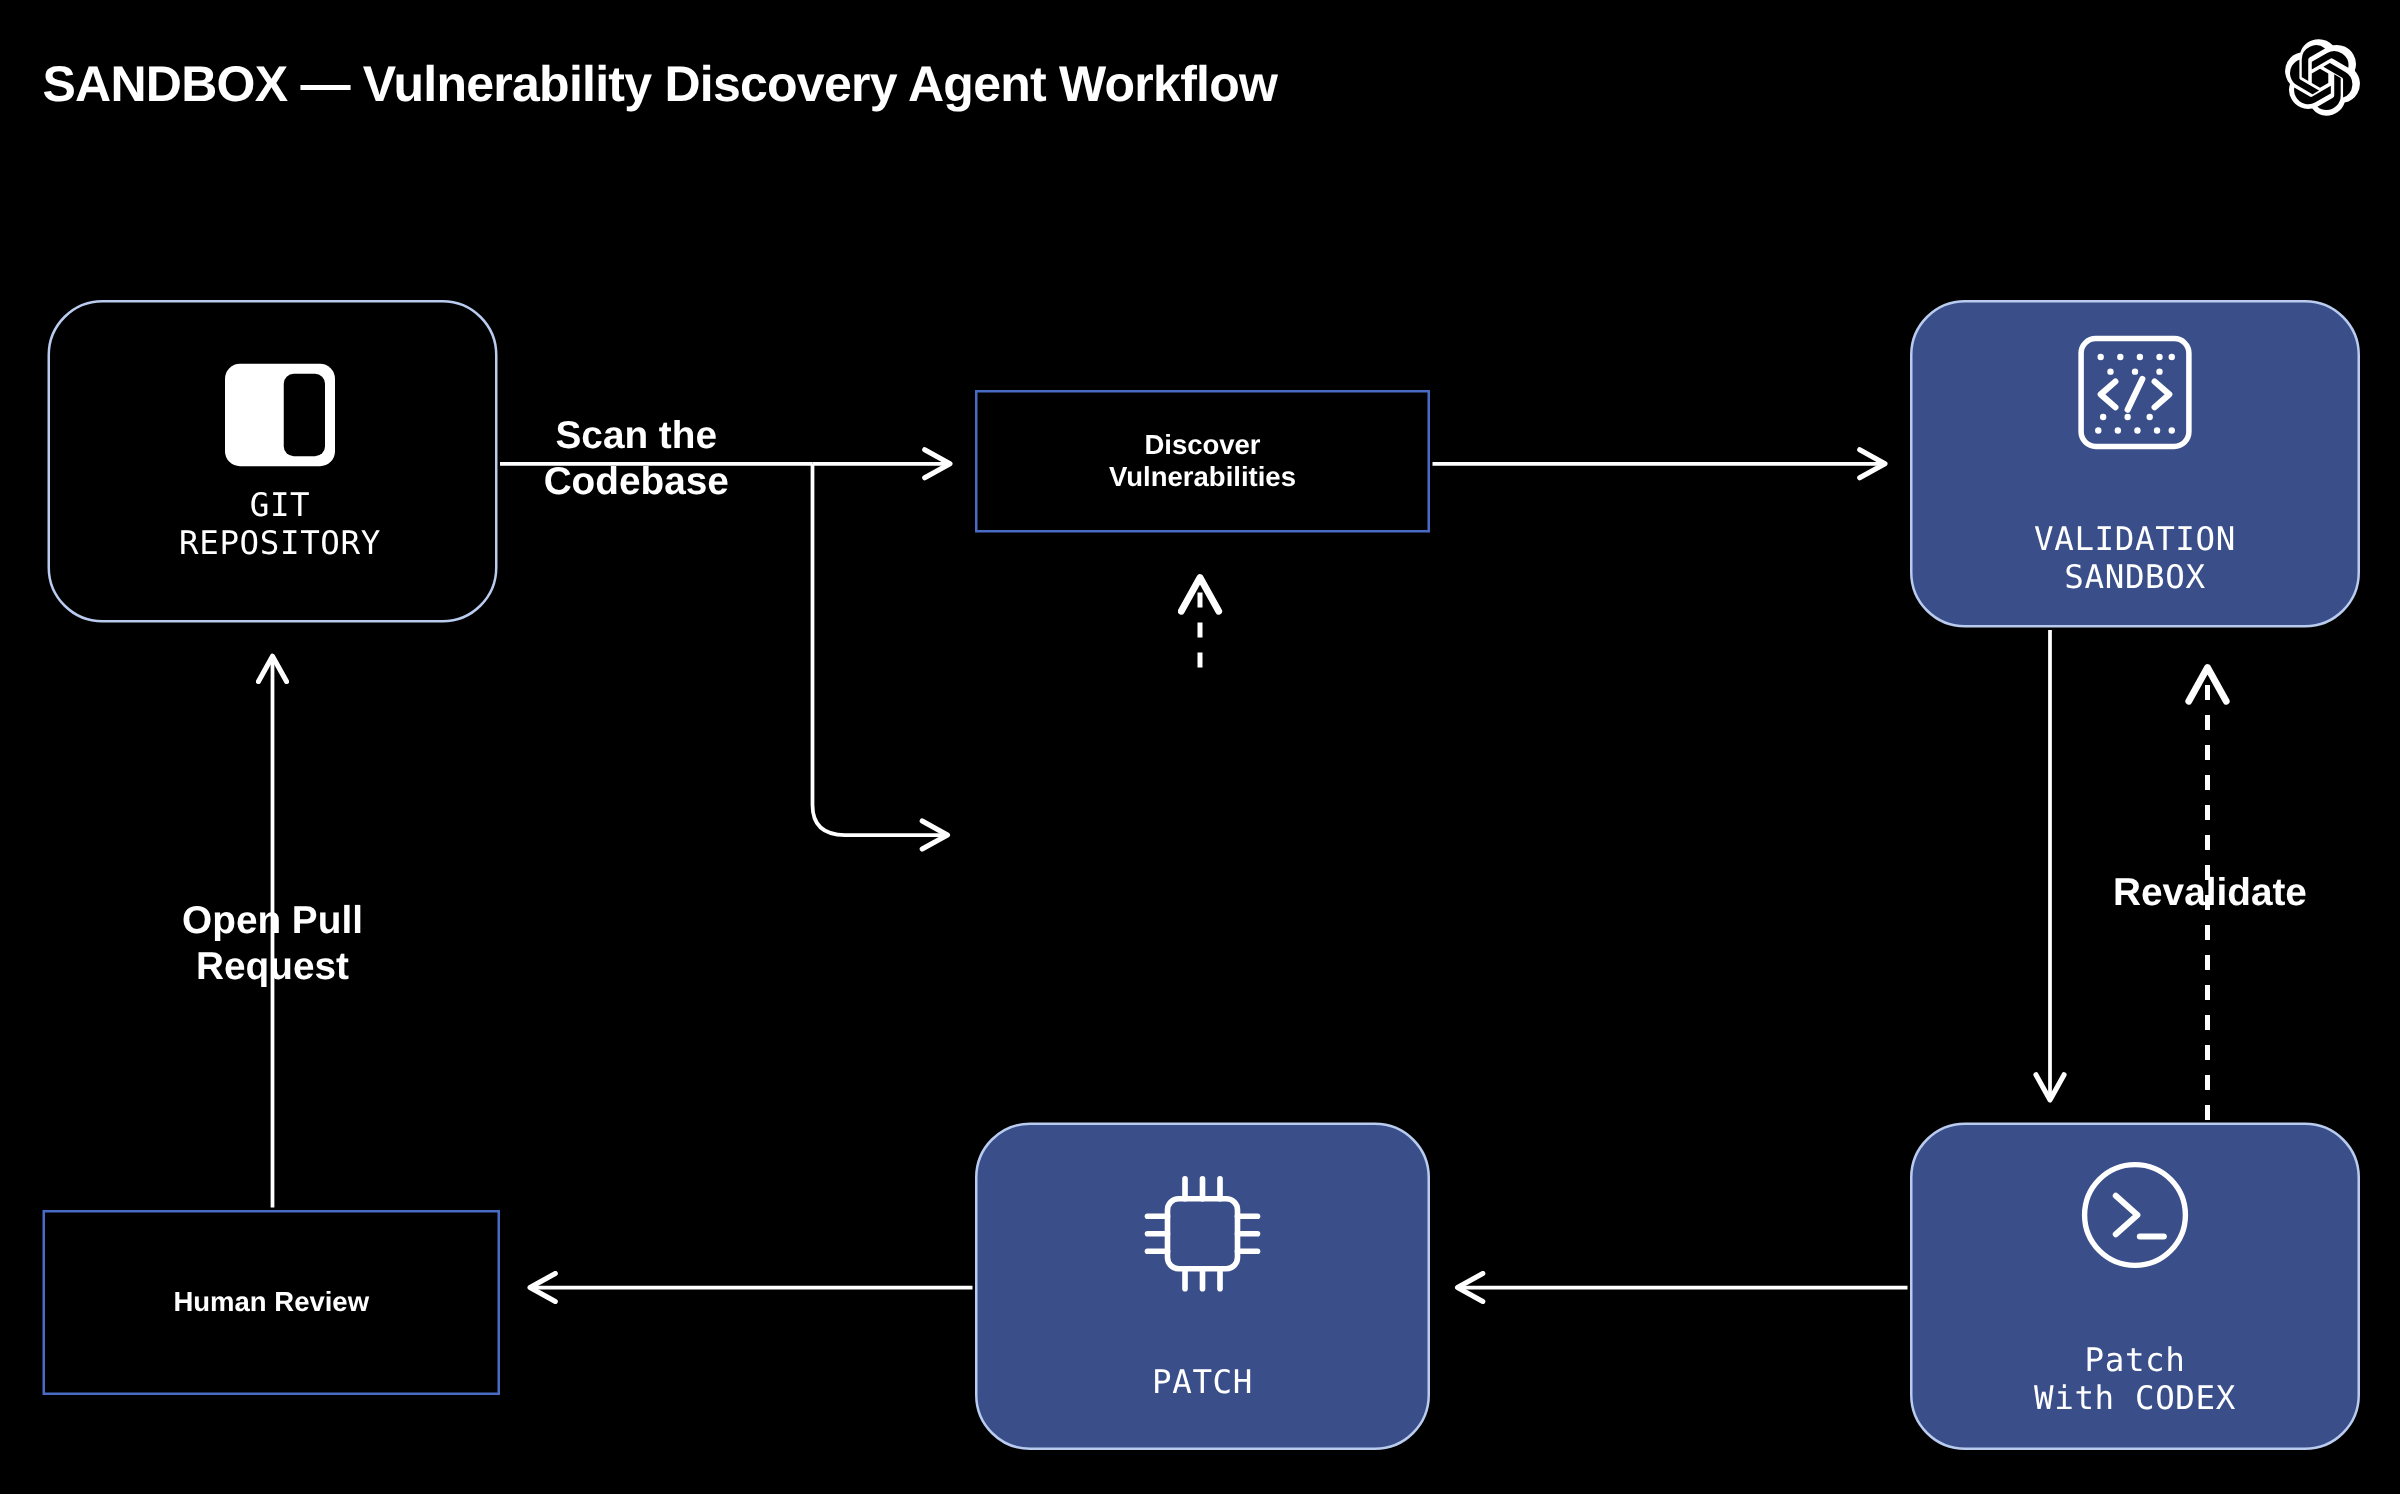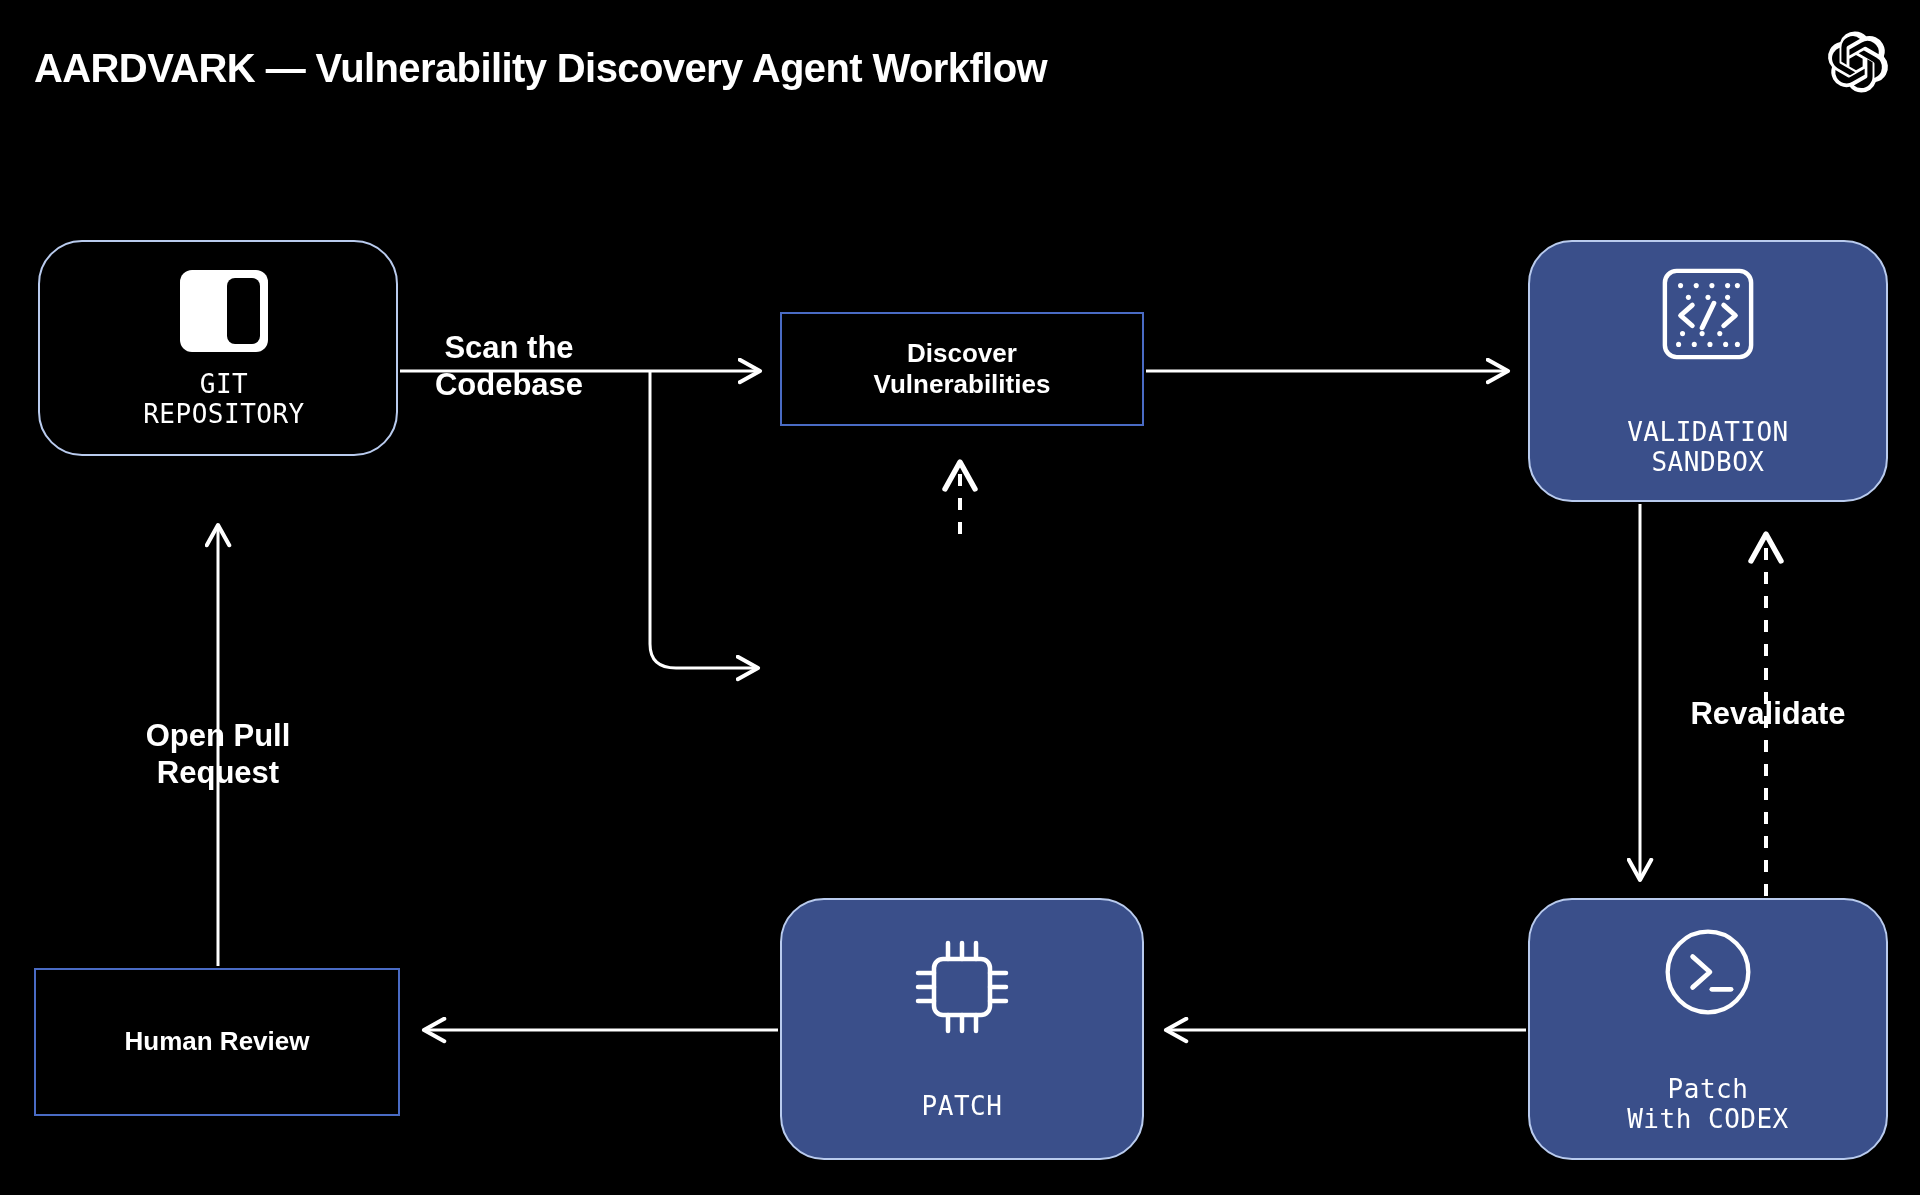--- a/index.html
+++ b/index.html
@@ -72,21 +72,21 @@
     font-family: "DejaVu Sans Mono", "Liberation Mono", monospace;
     font-size: 26px;
     line-height: 1.16;
     text-align: center;
     color: #ffffff;
     letter-spacing: 0.5px;
     white-space: pre-line;
   }
   .node-label-sans {
     font-family: "Liberation Sans", sans-serif;
-    font-size: 26px;
+    font-size: 22px;
     font-weight: bold;
     line-height: 1.2;
     text-align: center;
     color: #ffffff;
     white-space: pre-line;
   }
   .node-icon {
     margin-bottom: 14px;
     display: block;
   }
@@ -121,21 +121,21 @@
     stroke-width: 4;
     fill: none;
     stroke-dasharray: 12 12;
   }
 </style>
 </head>
 <body>
 
 <div id="canvas">
 
-  <div class="page-title">AARDVARK — Vulnerability Discovery Agent Workflow</div>
+  <div class="page-title">SANDBOX — Vulnerability Discovery Agent Workflow</div>
 
   <svg class="brand-logo" viewBox="0 0 100 100" xmlns="http://www.w3.org/2000/svg">
     <path d="M88.2 41.2a22.2 22.2 0 0 0-1.9-18.2 22.4 22.4 0 0 0-24.2-10.8A22.2 22.2 0 0 0 45.3 5a22.4 22.4 0 0 0-21.4 15.5A22.2 22.2 0 0 0 9 31.2a22.4 22.4 0 0 0 2.8 26.3 22.2 22.2 0 0 0 1.9 18.2 22.4 22.4 0 0 0 24.2 10.8A22.2 22.2 0 0 0 54.7 95a22.4 22.4 0 0 0 21.4-15.6A22.2 22.2 0 0 0 91 68.7a22.4 22.4 0 0 0-2.8-26.3l0-1.2zM54.7 88.3a16.6 16.6 0 0 1-10.7-3.9l0.5-0.3 17.8-10.3a2.9 2.9 0 0 0 1.5-2.5V46.1l7.5 4.4c0.1 0 0.1 0.1 0.1 0.2v20.8a16.7 16.7 0 0 1-16.7 16.8zM18.8 73a16.6 16.6 0 0 1-2-11.2l0.5 0.3 17.8 10.3a2.9 2.9 0 0 0 2.9 0l21.8-12.6v8.7a0.3 0.3 0 0 1-0.1 0.2L41.6 79.2A16.7 16.7 0 0 1 18.8 73zM14.1 36.3a16.6 16.6 0 0 1 8.7-7.3v21.2a2.9 2.9 0 0 0 1.4 2.5l21.7 12.5-7.5 4.4a0.3 0.3 0 0 1-0.3 0L20.2 59.2a16.7 16.7 0 0 1-6.1-22.9zM72.8 49.9L51 37.3l7.5-4.3a0.3 0.3 0 0 1 0.3 0l18 10.4a16.7 16.7 0 0 1-2.6 30.1V52.3a2.9 2.9 0 0 0-1.4-2.4zM80.3 38.6l-0.5-0.3-17.7-10.4a2.9 2.9 0 0 0-2.9 0L37.4 40.5v-8.7a0.3 0.3 0 0 1 0.1-0.2l18-10.4a16.7 16.7 0 0 1 24.8 17.3zM33.3 54.1l-7.5-4.3a0.3 0.3 0 0 1-0.2-0.2V28.8a16.7 16.7 0 0 1 27.4-12.8l-0.5 0.3L34.7 26.6a2.9 2.9 0 0 0-1.5 2.5l0 25zM37.4 45.4l9.7-5.6 9.7 5.6v11.2l-9.7 5.6-9.7-5.6z" fill="#ffffff"></path>
   </svg>
 
   <svg id="edges" viewBox="0 0 1920 1195" xmlns="http://www.w3.org/2000/svg">
     <defs>
       <marker id="arrow-open" viewBox="0 0 12 12" refX="10" refY="6" markerWidth="9" markerHeight="9" orient="auto-start-reverse">
         <path d="M1 1 L10 6 L1 11" fill="none" stroke="#ffffff" stroke-width="1.8" stroke-linecap="round" stroke-linejoin="round"></path>
       </marker>
@@ -178,21 +178,21 @@
 
     <g>
       <path class="edge-line" d="M778 1030 L424 1030" marker-end="url(#arrow-open)"></path>
     </g>
 
     <g>
       <path class="edge-line" d="M218 966 L218 525" marker-end="url(#arrow-open)"></path>
     </g>
   </svg>
 
-  <div class="node node-rounded node-outline" style="left:38px; top:240px; width:360px; height:216px;padding-left:12px;">
+  <div class="node node-rounded node-outline" style="left:38px; top:240px; width:360px; height:258px;padding-left:12px;">
     <svg class="node-icon" width="94" height="88" viewBox="0 0 94 88" xmlns="http://www.w3.org/2000/svg">
       <rect x="3" y="3" width="88" height="82" rx="12" fill="#ffffff"></rect>
       <rect x="50" y="11" width="33" height="66" rx="8" fill="#000000"></rect>
     </svg>
     <div class="node-label-mono">GIT
 REPOSITORY</div>
   </div>
 
   <div class="node node-rect" style="left:780px; top:312px; width:364px; height:114px;">
     <div class="node-label-sans">Discover

